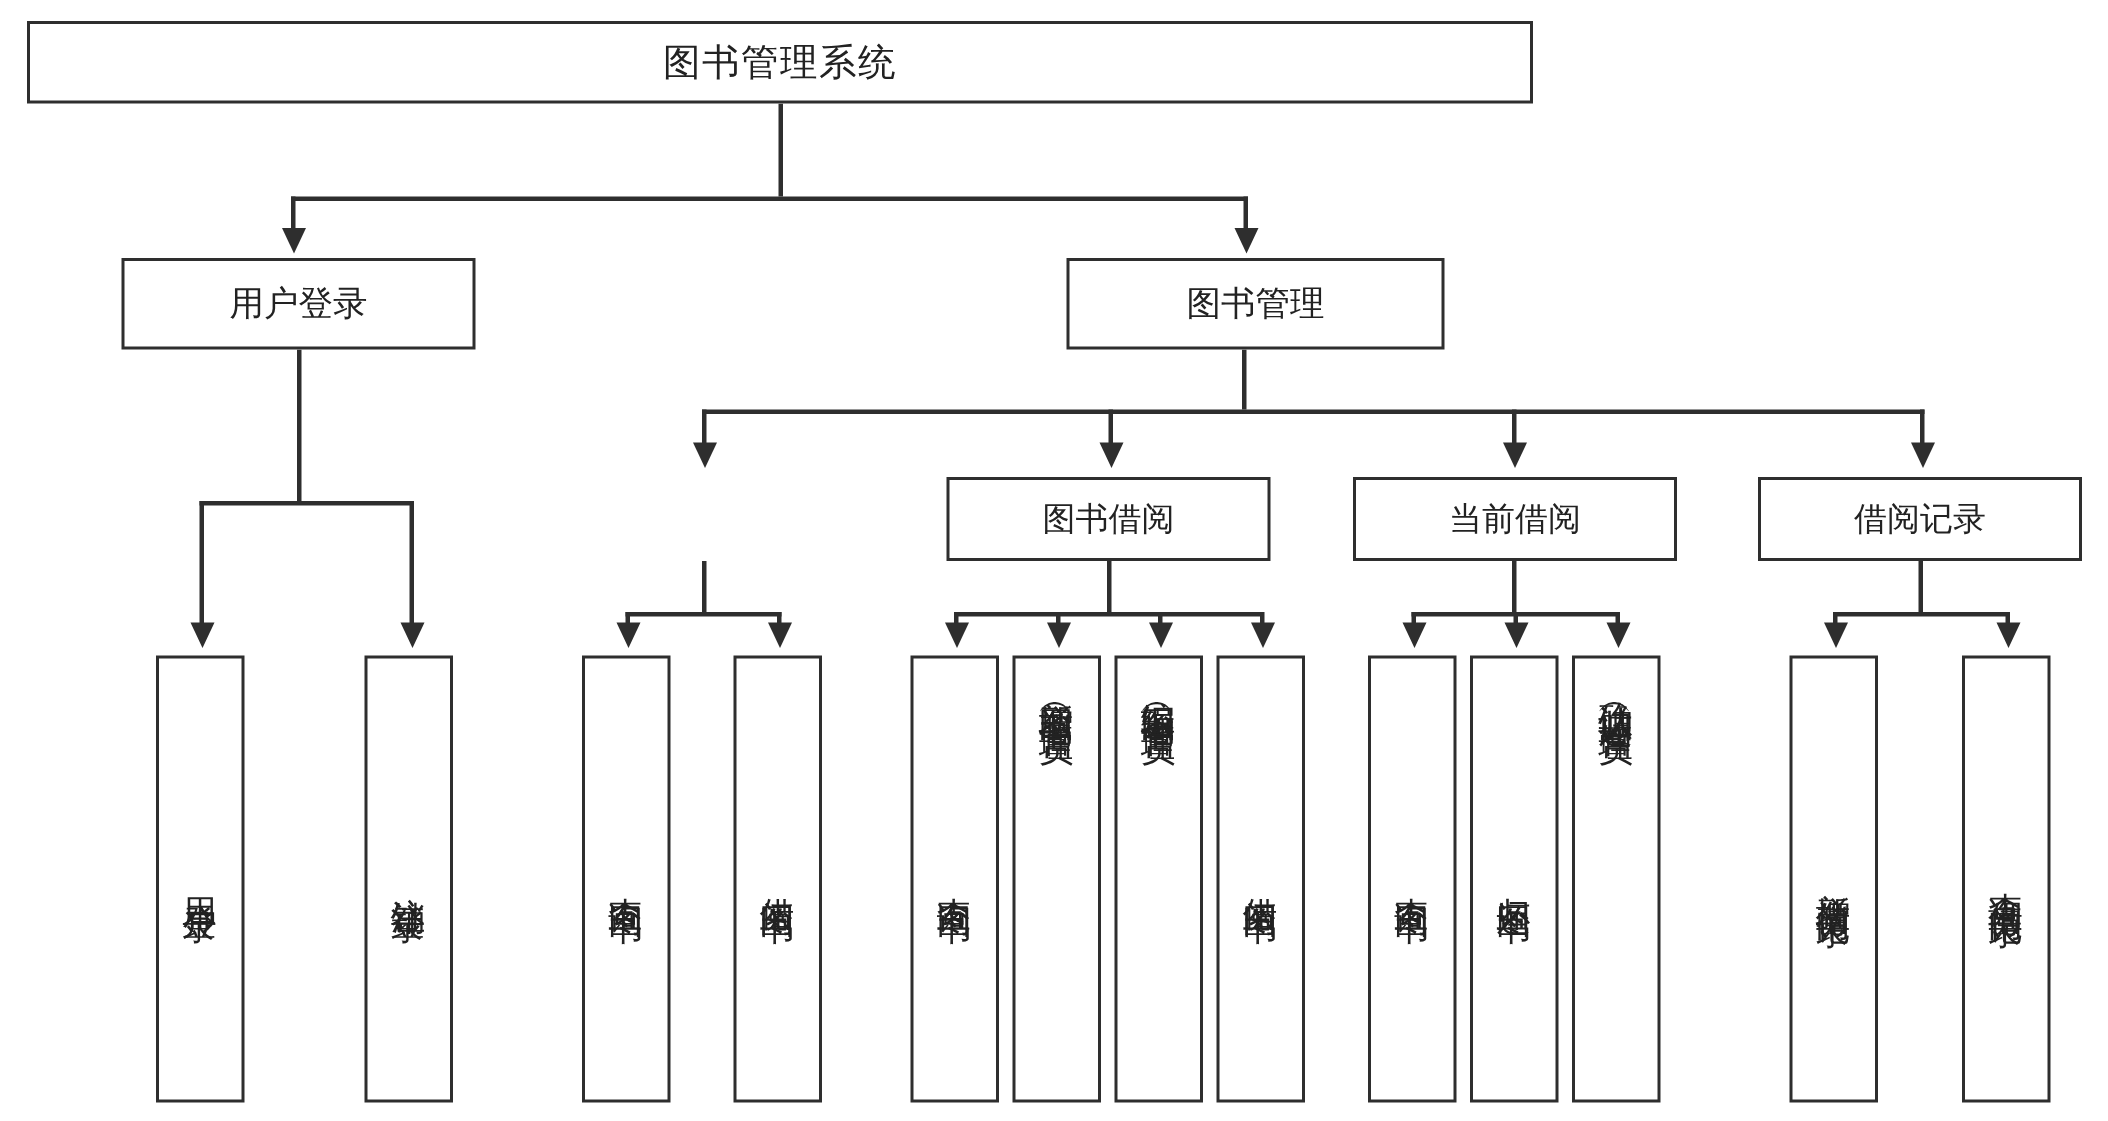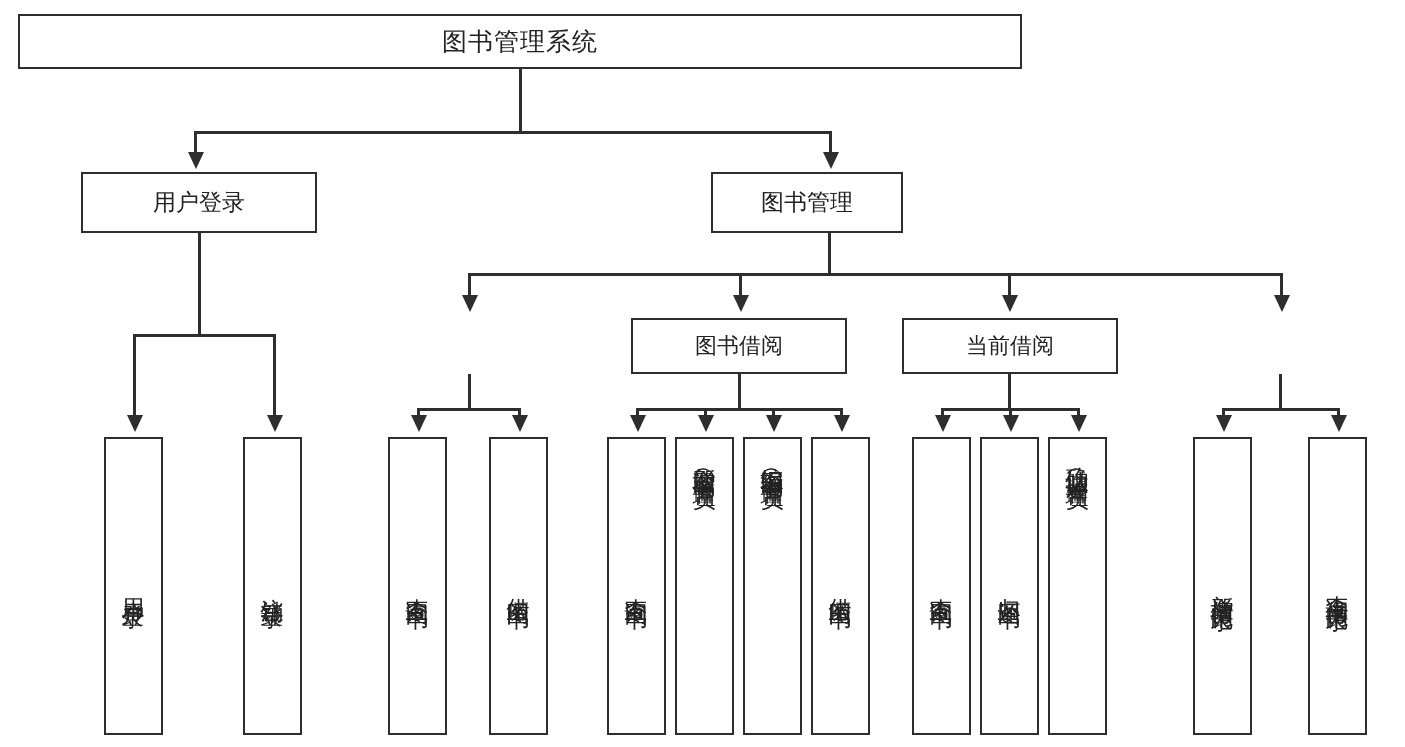--- a/index.html
+++ b/index.html
@@ -84,21 +84,21 @@
   <div class="hline" style="left:194px;top:131px;width:638px;"></div>
 
   <div class="vline" style="left:194px;top:131px;height:25px;"></div>
   <div class="arrow" style="left:188px;top:152px;"></div>
   <div class="vline" style="left:829px;top:131px;height:25px;"></div>
   <div class="arrow" style="left:823px;top:152px;"></div>
 
   <div class="node lvl2" style="left:81px;top:172px;width:236px;height:61px;">
     <span>用户登录</span>
   </div>
-  <div class="node lvl2" style="left:711px;top:172px;width:192px;height:61px;">
+  <div class="node lvl2" style="left:711px;top:172px;width:252px;height:61px;">
     <span>图书管理</span>
   </div>
 
   <div class="vline" style="left:198px;top:233px;height:101px;"></div>
   <div class="hline" style="left:133px;top:334px;width:143px;"></div>
   <div class="vline" style="left:133px;top:334px;height:84px;"></div>
   <div class="arrow" style="left:127px;top:415px;"></div>
   <div class="vline" style="left:273px;top:334px;height:84px;"></div>
   <div class="arrow" style="left:267px;top:415px;"></div>
 
@@ -112,20 +112,23 @@
   <div class="arrow" style="left:1002px;top:295px;"></div>
   <div class="vline" style="left:1280px;top:273px;height:25px;"></div>
   <div class="arrow" style="left:1274px;top:295px;"></div>
 
   <div class="node lvl3" style="left:902px;top:318px;width:216px;height:56px;">
     <span>当前借阅</span>
   </div>
   <div class="node lvl3" style="left:631px;top:318px;width:216px;height:56px;">
     <span>图书借阅</span>
   </div>
+  <div class="node lvl3" style="left:1172px;top:318px;width:216px;height:56px;">
+    <span>借阅记录</span>
+  </div>
 
   <div class="vline" style="left:468px;top:374px;height:34px;"></div>
   <div class="hline" style="left:417px;top:408px;width:104px;"></div>
   <div class="vline" style="left:417px;top:408px;height:10px;"></div>
   <div class="arrow" style="left:411px;top:415px;"></div>
   <div class="vline" style="left:518px;top:408px;height:10px;"></div>
   <div class="arrow" style="left:512px;top:415px;"></div>
 
   <div class="vline" style="left:738px;top:374px;height:34px;"></div>
   <div class="hline" style="left:636px;top:408px;width:206px;"></div>

